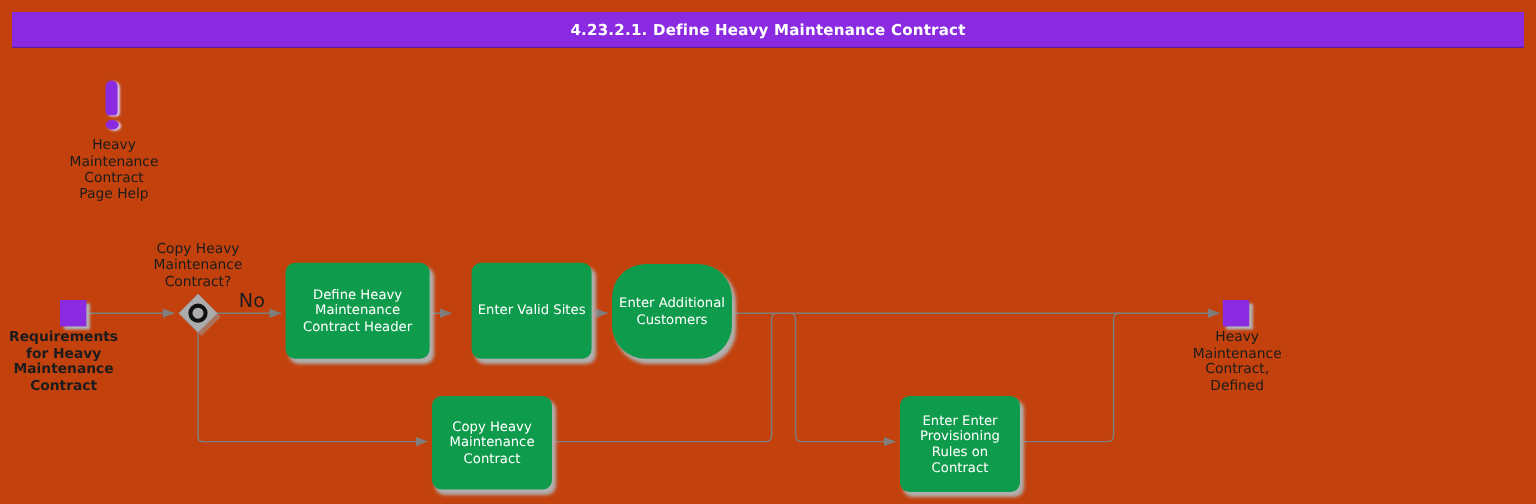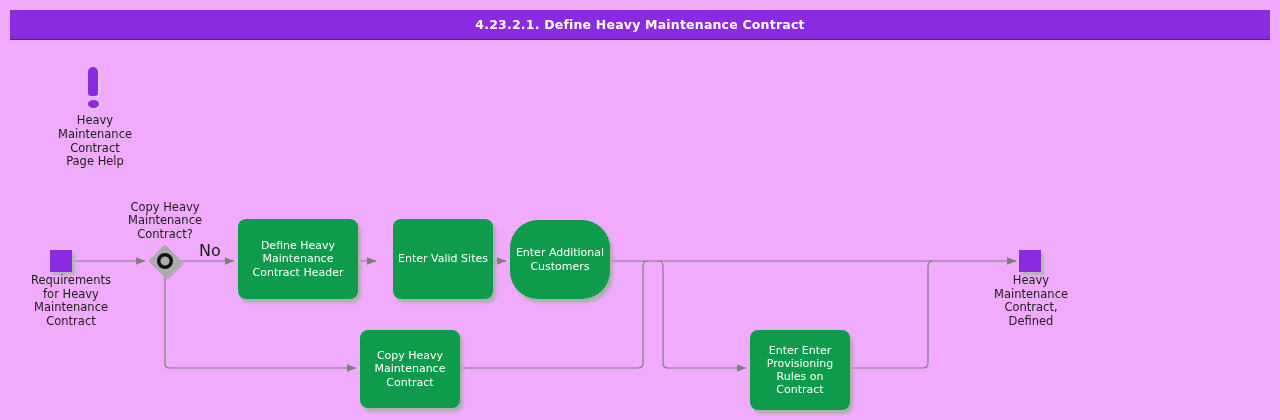--- a/index.html
+++ b/index.html
@@ -1,21 +1,21 @@
 <!DOCTYPE html>
 <html><head>
 <meta charset="utf-8">
 <style>
   * { margin: 0; padding: 0; box-sizing: border-box; }
   html, body { background: #ffffff; }
   #canvas {
     position: relative;
     width: 1280px;
     height: 420px;
-    background: #f0abfc;
+    background: #c2410c;
     font-family: "DejaVu Sans", "Liberation Sans", sans-serif;
     overflow: hidden;
   }
   .prelines { white-space: pre-line; }
 
   
   #header-bar {
     position: absolute; left: 10px; top: 10px; width: 1260px; height: 30px;
     background: #8A2BE2;
     border-bottom: 1px solid #5e1d9e;
@@ -46,21 +46,21 @@
     position: absolute; width: 22px; height: 22px; background: #8A2BE2;
     box-shadow: 3px 3px 2px #b4b4b4;
   }
   #start-square { left: 50px; top: 250px; }
   #end-square   { left: 1019px; top: 250px; }
 
   .node-label {
     position: absolute; width: 100px; text-align: center;
     font-size: 11.5px; line-height: 13.6px; color: #1c1c1c;
   }
-  #start-label { left: 21px;  top: 274px; }
+  #start-label { left: 3px;  top: 274px; font-weight: bold; }
   #end-label   { left: 981px; top: 274px; }
 
   
   #decision-question { position: absolute; left: 113px; top: 201px; width: 104px;
     text-align: center; font-size: 11.5px; line-height: 13.3px; color: #1c1c1c; }
   #no-label { position: absolute; left: 199px; top: 241px;
     font-size: 16px; color: #1c1c1c; }
 
   
   .task-box {

